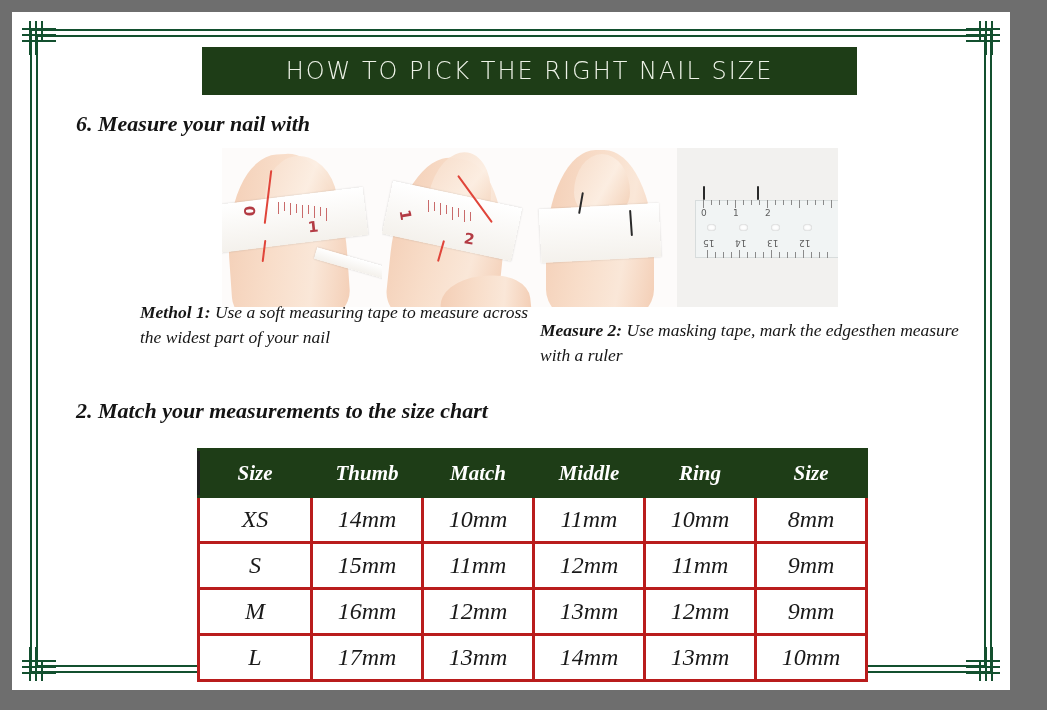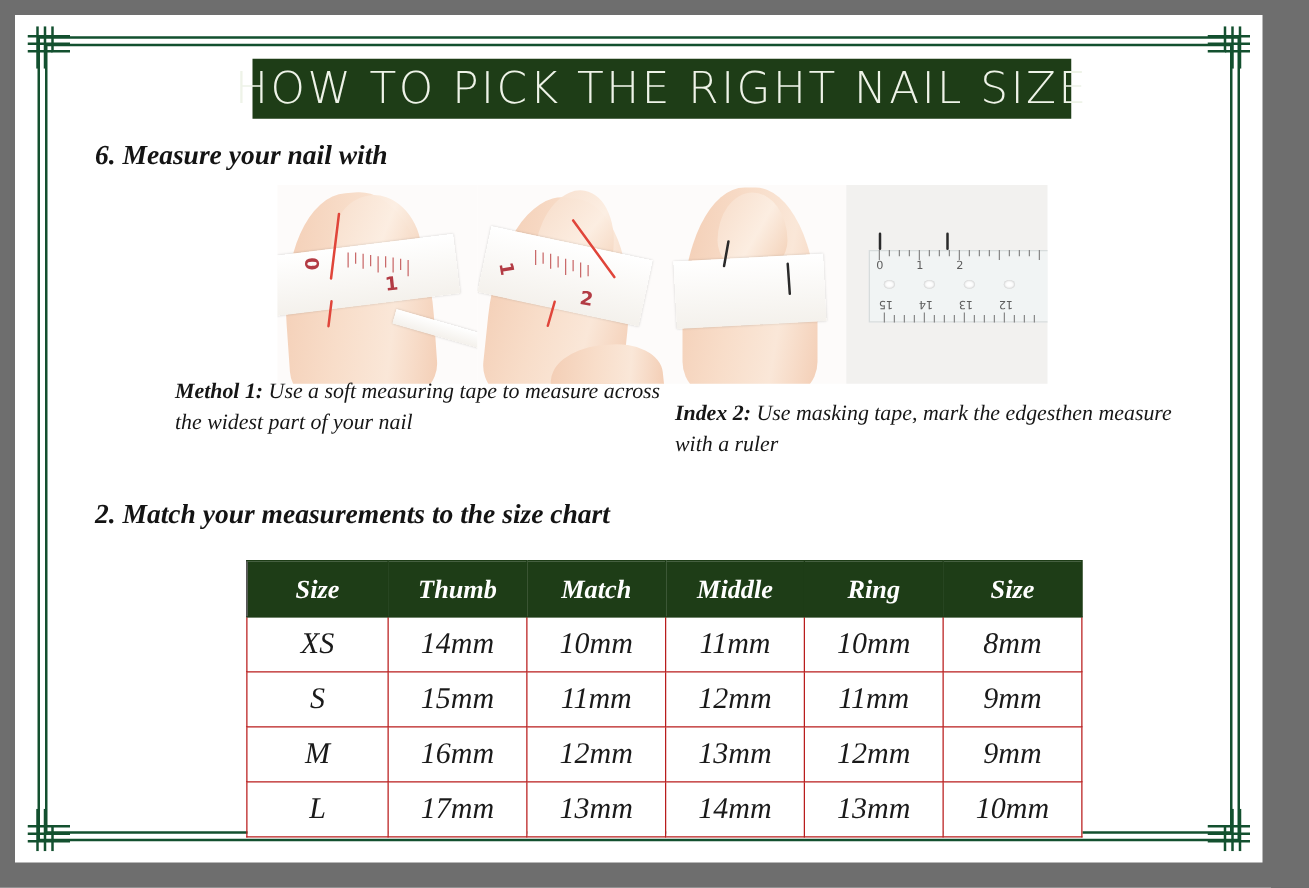--- a/index.html
+++ b/index.html
@@ -64,21 +64,21 @@
     height: 48px;
     background: #1e3d17;
     display: flex;
     align-items: center;
     justify-content: center;
   }
   #title-text {
     color: #eef3e8;
     font-family: "DejaVu Sans", sans-serif;
     font-weight: 300;
-    font-size: 35px;
+    font-size: 24px;
     letter-spacing: 2.0px;
     white-space: nowrap;
   }
 
   
   .step-heading {
     position: absolute;
     font-family: "Liberation Serif", serif;
     font-weight: bold;
     font-style: italic;
@@ -206,21 +206,21 @@
   
   #size-table {
     position: absolute;
     left: 185px;
     top: 436px;
     width: 668px;
     border-collapse: collapse;
     table-layout: fixed;
   }
   #size-table th, #size-table td {
-    border: 1px solid #b91c1c;
+    border: 3px solid #b91c1c;
     text-align: center;
     font-family: "Liberation Serif", serif;
     font-style: italic;
   }
   #size-table th {
     background: #1e3d17;
     color: #ffffff;
     font-weight: bold;
     font-size: 21px;
     height: 42px;
@@ -397,21 +397,21 @@
       <div class="rtick" style="left:150px; top:104px; height:6px;"></div>
       <div class="penmark" style="left:26px; top:38px; height:14px;"></div>
       <div class="penmark" style="left:80px; top:38px; height:14px;"></div>
     </div>
   </div>
 
   <div id="method1" class="method">
     <b>Methol 1:</b><span> Use a soft measuring tape to measure across the widest part of your nail</span>
   </div>
   <div id="method2" class="method">
-    <b>Index 2:</b><span> Use masking tape, mark the edgesthen measure with a ruler</span>
+    <b>Measure 2:</b><span> Use masking tape, mark the edgesthen measure with a ruler</span>
   </div>
 
   <div id="step2" class="step-heading">2. Match your measurements to the size chart</div>
 
   <table id="size-table">
     <colgroup>
       <col class="c-size">
         <col class="c-data">
         <col class="c-data">
       <col class="c-data">

